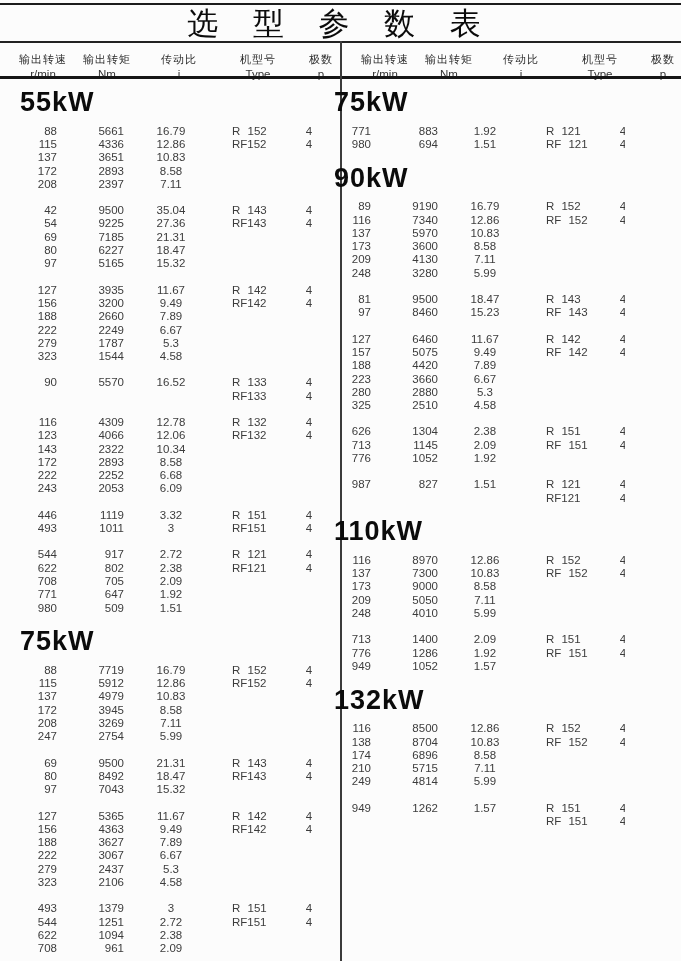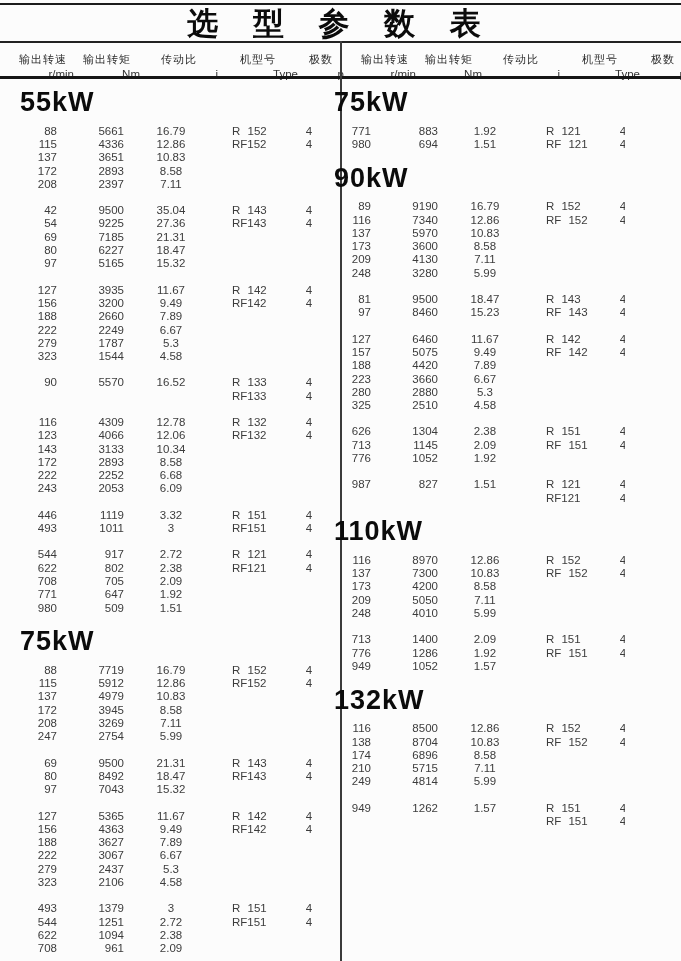--- a/index.html
+++ b/index.html
@@ -5,33 +5,33 @@
   * { margin:0; padding:0; box-sizing:border-box; }
   html,body { background:#e8e8e8; }
   body { font-family:"Liberation Sans","DejaVu Sans",sans-serif; }
   .page {
     position:relative; width:681px; height:961px; margin:0 auto;
     background:#fcfcfc; overflow:hidden; color:#3c3c3c;
   }
   .top-rule { position:absolute; left:0; top:3px; width:681px; height:2px; background:#1c1c1c; }
   .title {
     position:absolute; left:0; top:8px; width:681px; height:32px; line-height:32px;
-    text-align:center; font-size:31px; font-weight:700; letter-spacing:13px;
+    text-align:center; font-size:31px; font-weight:400; letter-spacing:13px;
     color:#0b0b0b; white-space:nowrap;
   }
   .title-rule { position:absolute; left:0; top:41px; width:681px; height:2px; background:#222; }
   .vdivider { position:absolute; left:340px; top:41px; bottom:0; width:2px; background:#3b3b3b; }
 
   .header-flex { position:absolute; left:0; top:44px; width:681px; display:flex;margin-top:8px; }
   .half-header { width:340px; }
   .half-header.right { width:339px; margin-left:2px; }
   .hgrid { display:grid; grid-template-columns:62px 66px 78px 80px 46px; padding-left:12px; }
   .hcell { text-align:center; }
   .hzh { font-size:11px; letter-spacing:1px; color:#2c2c2c; line-height:15px; white-space:nowrap; }
-  .hen { font-size:11.5px; color:#333; line-height:15px;text-align:right; }
+  .hen { font-size:11.5px; color:#333; line-height:15px; }
   .thick-rule { position:absolute; left:0; top:76px; width:681px; height:3px; background:#161616; }
 
   .body { position:absolute; left:0; top:79px; width:625px; bottom:0; display:flex; overflow:hidden; }
   .half { width:340px; overflow:hidden; }
   .half.right { width:339px; margin-left:2px; }
 
   .section-heading {
     font-size:27px; font-weight:700; color:#0b0b0b;
     margin:9px 0 8px 20px; letter-spacing:1px; line-height:28px;
   }
@@ -249,21 +249,21 @@
           </div>
           <div class="row">
             <span class="c c1">123</span>
             <span class="c c2">4066</span>
             <span class="c c3">12.06</span>
             <span class="c c4">RF132</span>
             <span class="c c5">4</span>
           </div>
           <div class="row">
             <span class="c c1">143</span>
-            <span class="c c2">3133</span>
+            <span class="c c2">2322</span>
             <span class="c c3">10.34</span>
             <span class="c c4"></span>
             <span class="c c5"></span>
           </div>
           <div class="row">
             <span class="c c1">172</span>
             <span class="c c2">2893</span>
             <span class="c c3">8.58</span>
             <span class="c c4"></span>
             <span class="c c5"></span>
@@ -652,21 +652,21 @@
           </div>
           <div class="row">
             <span class="c c1">137</span>
             <span class="c c2">7300</span>
             <span class="c c3">10.83</span>
             <span class="c c4">RF 152</span>
             <span class="c c5">4</span>
           </div>
           <div class="row">
             <span class="c c1">173</span>
-            <span class="c c2">4200</span>
+            <span class="c c2">9000</span>
             <span class="c c3">8.58</span>
             <span class="c c4"></span>
             <span class="c c5"></span>
           </div>
           <div class="row">
             <span class="c c1">209</span>
             <span class="c c2">5050</span>
             <span class="c c3">7.11</span>
             <span class="c c4"></span>
             <span class="c c5"></span>

